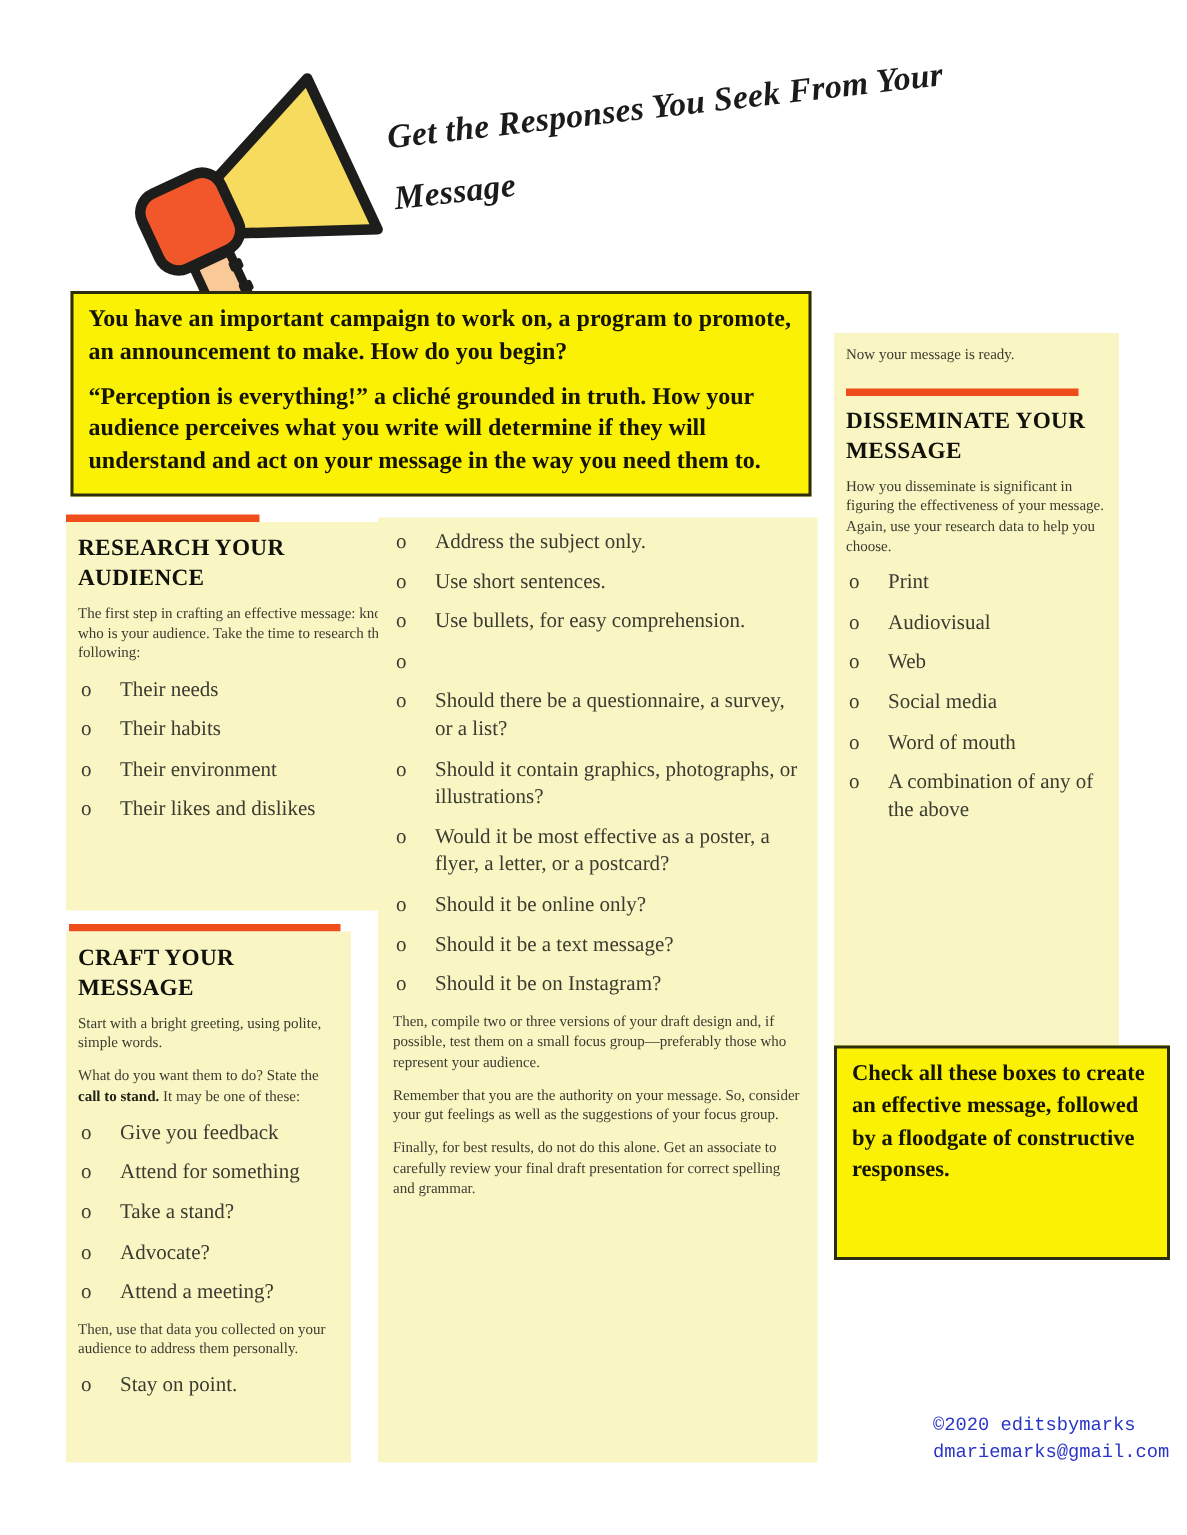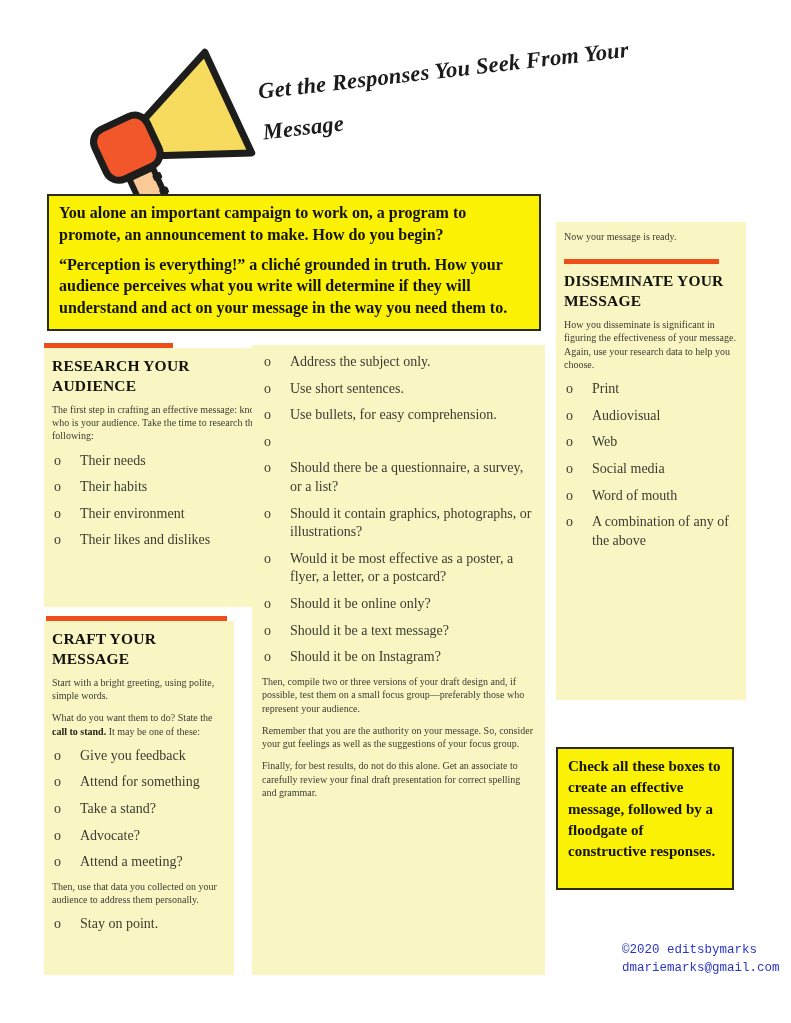--- a/index.html
+++ b/index.html
@@ -48,21 +48,21 @@
   }
   .panel p { margin:0 0 9px; font-size:10px; line-height:1.33; color:#3b3b32; }
   .panel ul { list-style:none; margin:0; padding:0; }
   .panel li { display:flex; margin:0 0 8px; font-size:14px; line-height:1.33; color:#3b3b32; }
   .panel li .m { flex:0 0 26px; width:26px; padding-left:2px; }
   .lead-bi { font-weight:bold; font-style:italic; color:#23231a; }
   .b { font-weight:bold; color:#23231a; }
 
   
   .callout {
-    position:absolute; left:556px; top:747px; width:178px; min-height:143px; box-sizing:border-box;
+    position:absolute; left:556px; top:697px; width:224px; min-height:143px; box-sizing:border-box;
     background:#FAF105; border:2px solid #2c2c10; padding:7px 10px;
     font-weight:bold; font-size:15px; line-height:1.42; color:#141400;
   }
 
   
   .credit {
     position:absolute; left:622px; top:941px;
     font-family:Liberation Mono, monospace; font-size:12.5px; line-height:1.45;
     color:#2A35C8;
   }
@@ -86,21 +86,21 @@
         <rect x="33" y="80" width="30" height="14" rx="4" fill="#F79E72" stroke="#1d1d1b" stroke-width="5"></rect>
 
         <rect x="18" y="37" width="58" height="55" rx="14" fill="#F2572B" stroke="#1d1d1b" stroke-width="7"></rect>
       </g>
     </svg>
   </div>
 
   <h1 class="headline">Get the Responses You Seek From Your Message</h1>
 
   <div class="intro-box">
-    <p>You alone an important campaign to work on, a program to promote, an announcement to make. How do you begin?</p>
+    <p>You have an important campaign to work on, a program to promote, an announcement to make. How do you begin?</p>
     <p>“Perception is everything!” a cliché grounded in truth. How your audience perceives what you write will determine if they will understand and act on your message in the way you need them to.</p>
   </div>
 
   <div class="rule" id="research-rule"></div>
   <div class="rule" id="craft-rule"></div>
 
   <section class="panel" id="research-panel">
     <h2>RESEARCH YOUR AUDIENCE</h2>
     <p>The first step in crafting an effective message: know who is your audience. Take the time to research the following:</p>
     <ul>

